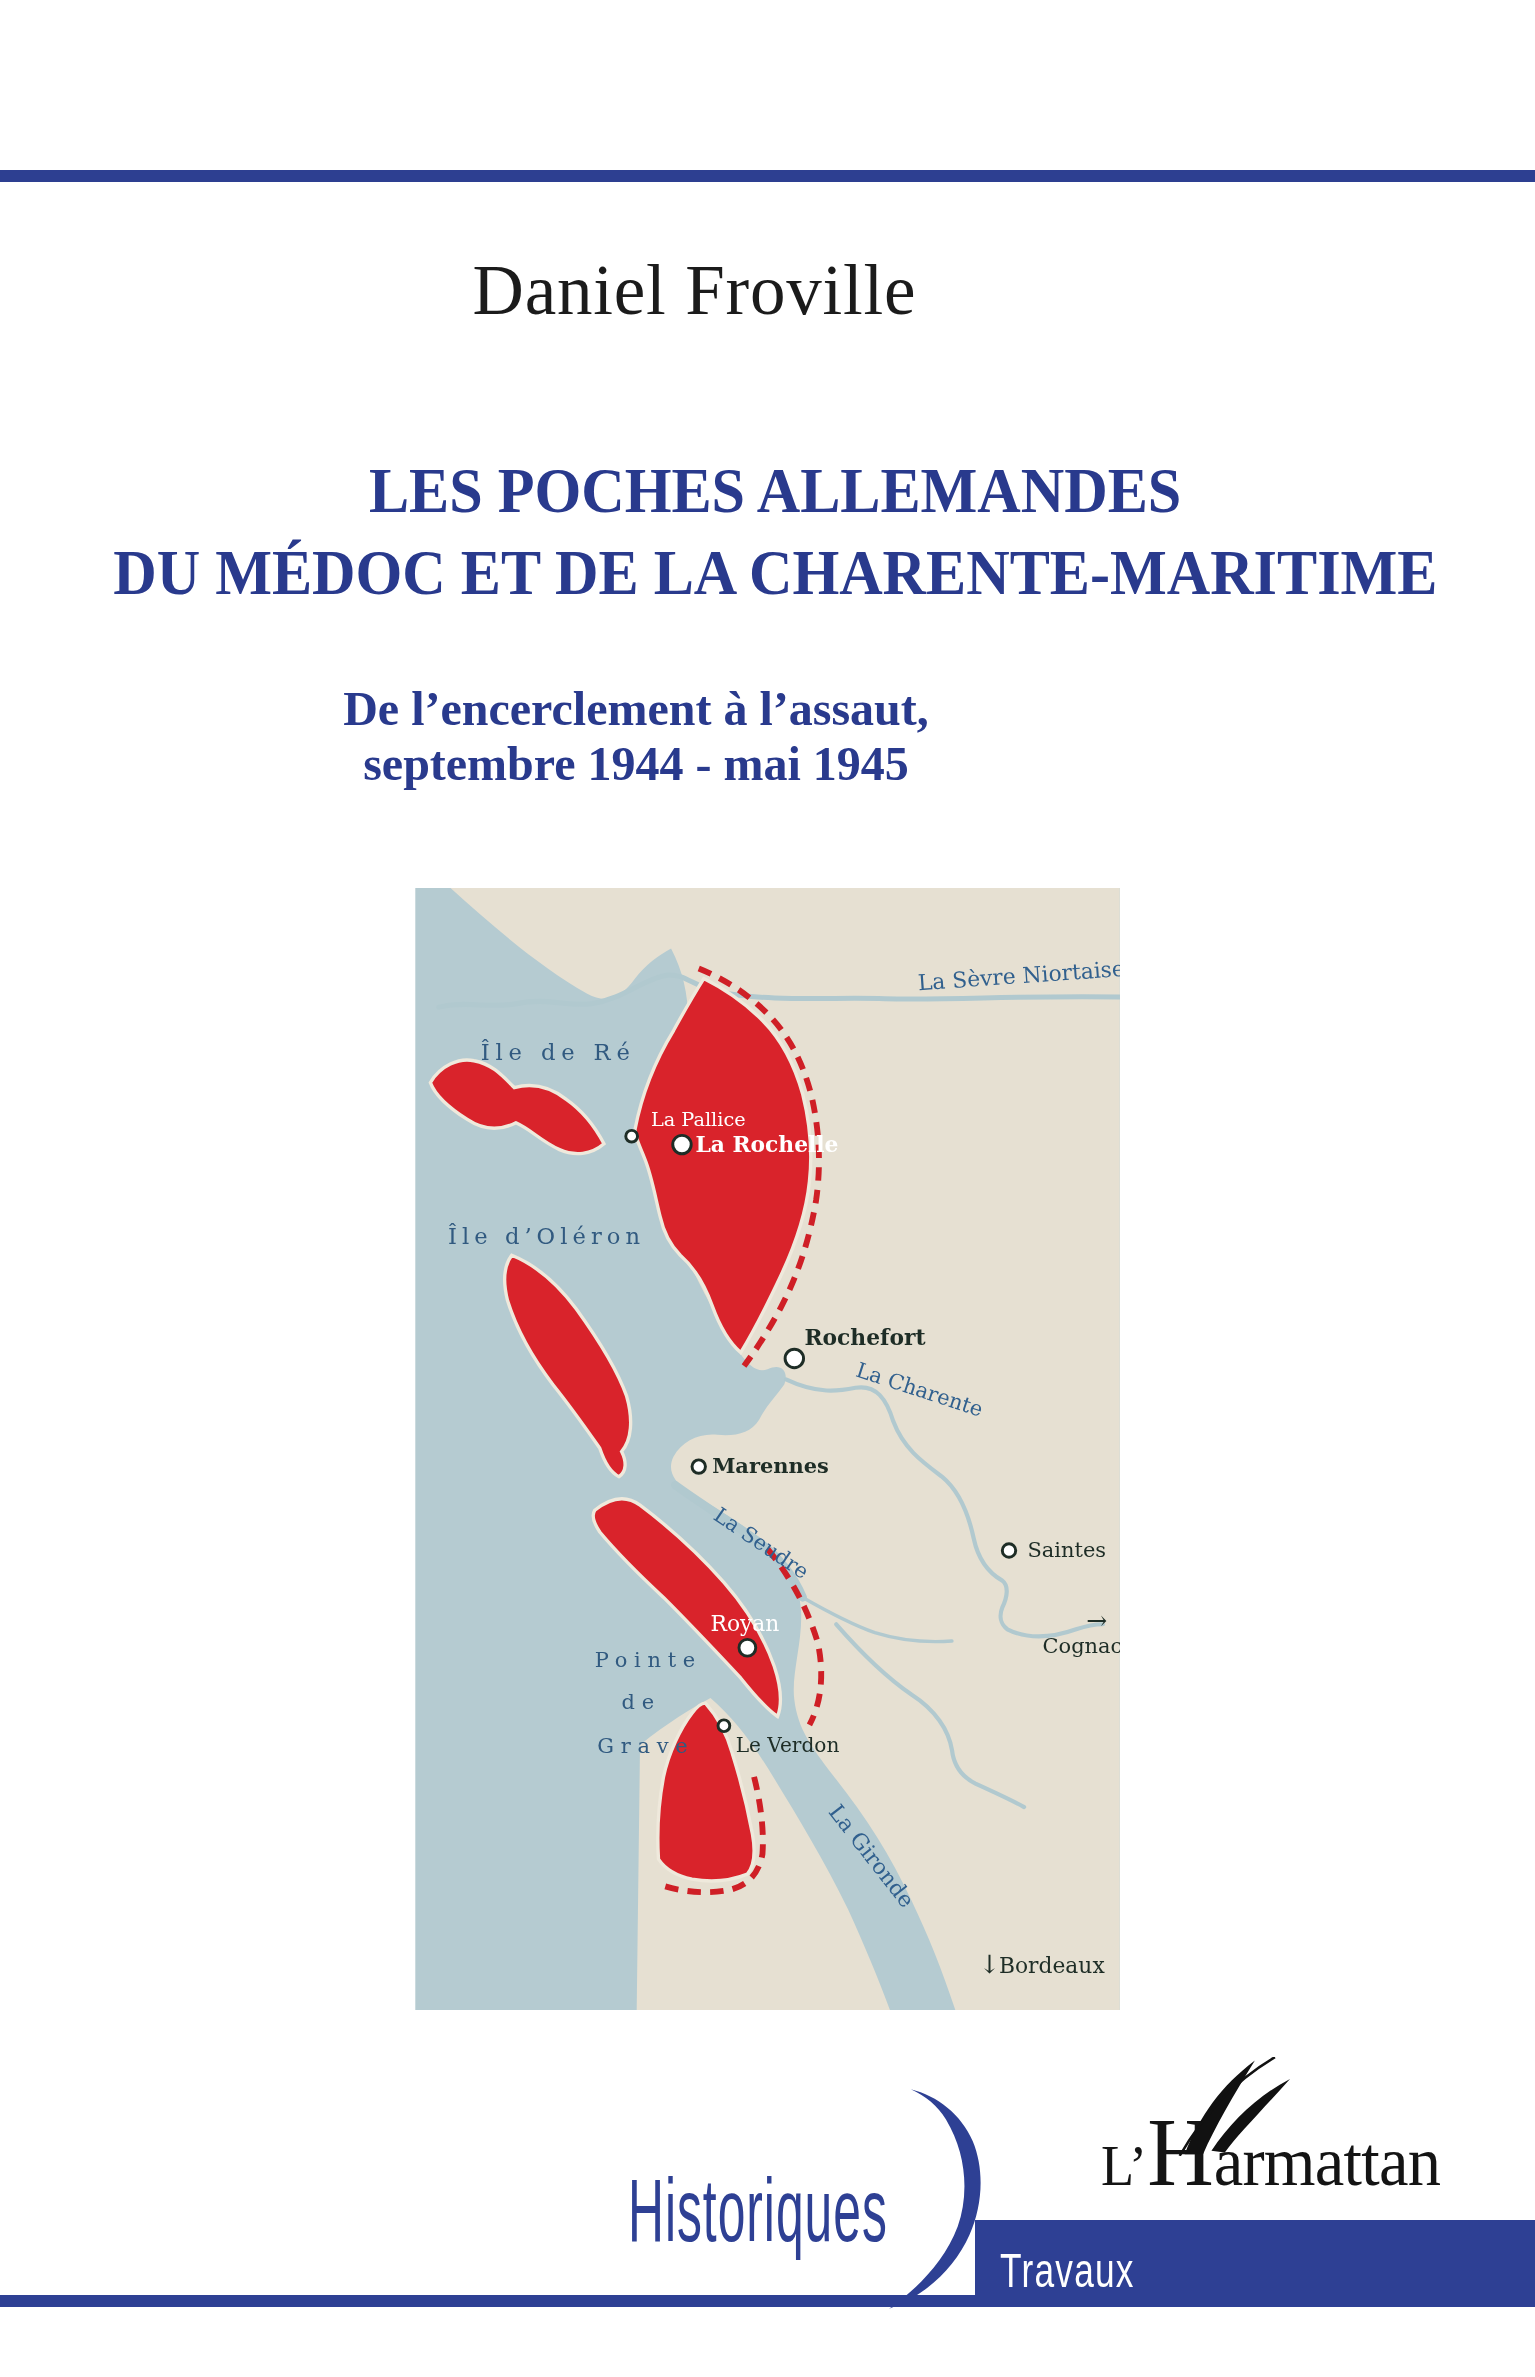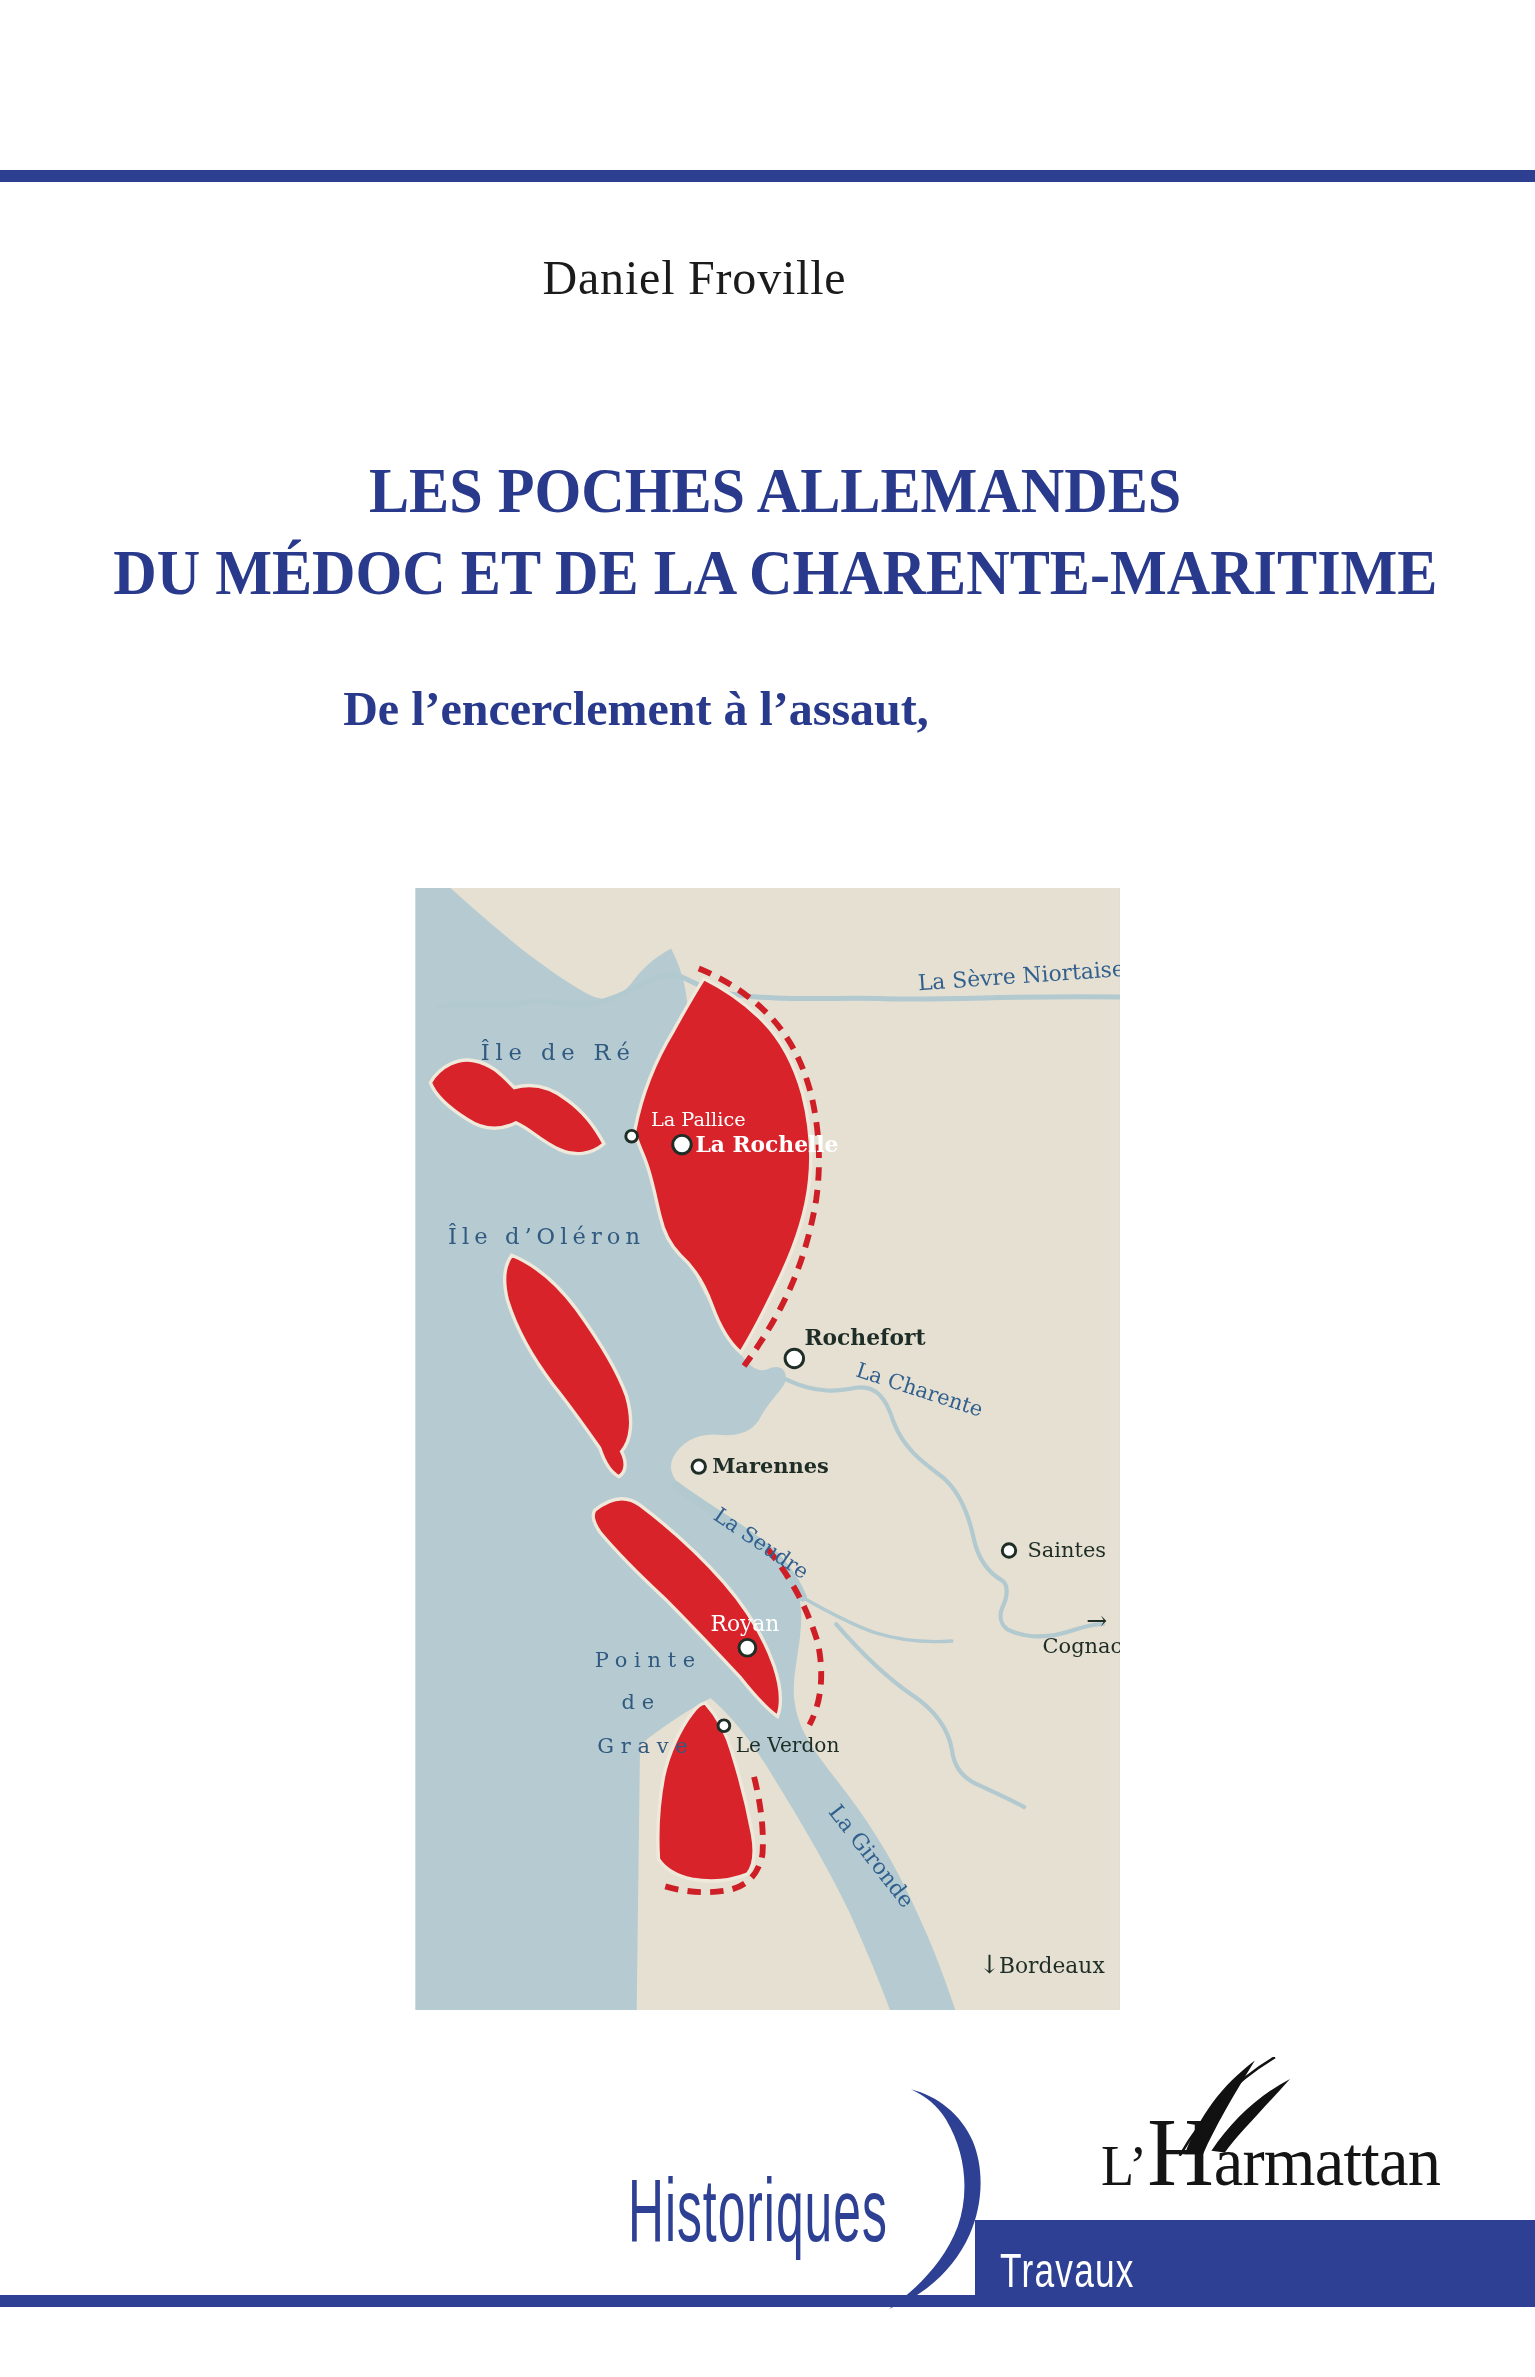--- a/index.html
+++ b/index.html
@@ -2,21 +2,21 @@
 <html style="font-size:13.4px"><head>
 <meta charset="utf-8">
 <style>
   html,body{margin:0;padding:0;}
   body{width:1535px;height:2377px;position:relative;background:#ffffff;
        font-family:"Liberation Serif", serif;overflow:hidden;}
   .abs{position:absolute;}
   
   #top-bar{left:0;top:170px;width:1535px;height:11.7px;}
   
-  #author{left:0;top:250px;width:1389px;text-align:center;font-size:48px;color:#1b1b1b;letter-spacing:0.8px;}
+  #author{left:0;top:250px;width:1389px;text-align:center;font-size:71px;color:#1b1b1b;letter-spacing:0.8px;}
   
   #title{left:8px;top:450px;width:1535px;text-align:center;font-weight:bold;line-height:82px;font-size:64px;}
   #title .tline{display:inline-block;transform:scaleX(0.94);transform-origin:center;white-space:nowrap;}
   
   #subtitle{left:0;top:681px;width:1272px;text-align:center;font-weight:bold;font-size:48px;line-height:55px;}
   
   #map{left:415px;top:888px;width:705px;height:1122px;}
   
   #hist-text{left:628px;top:2159px;font-family:"Liberation Sans",sans-serif;font-weight:200;
              font-size:89px;transform:scaleX(0.56);transform-origin:left top;letter-spacing:1.7px;}
@@ -40,20 +40,21 @@
 
 <div class="abs" id="author">Daniel Froville</div>
 
 <div class="abs" id="title" style="color:#293a8d;">
   <span class="tline">LES POCHES ALLEMANDES</span><br>
   <span class="tline">DU MÉDOC ET DE LA CHARENTE-MARITIME</span>
 </div>
 
 <div class="abs" id="subtitle" style="color:#293a8d;">
   <span>De l’encerclement à l’assaut,</span><br>
+  <span>septembre 1944 - mai 1945</span>
 </div>
 
 <svg class="abs" id="map" viewBox="0 0 840 1338" width="705" height="1122">
 
   <rect x="0" y="0" width="840" height="1338" fill="#b5cbd1"></rect>
 
   <path fill="#e6e0d2" d="
     M42,0
     C95,48 150,95 205,126
     C230,140 248,128 262,108

